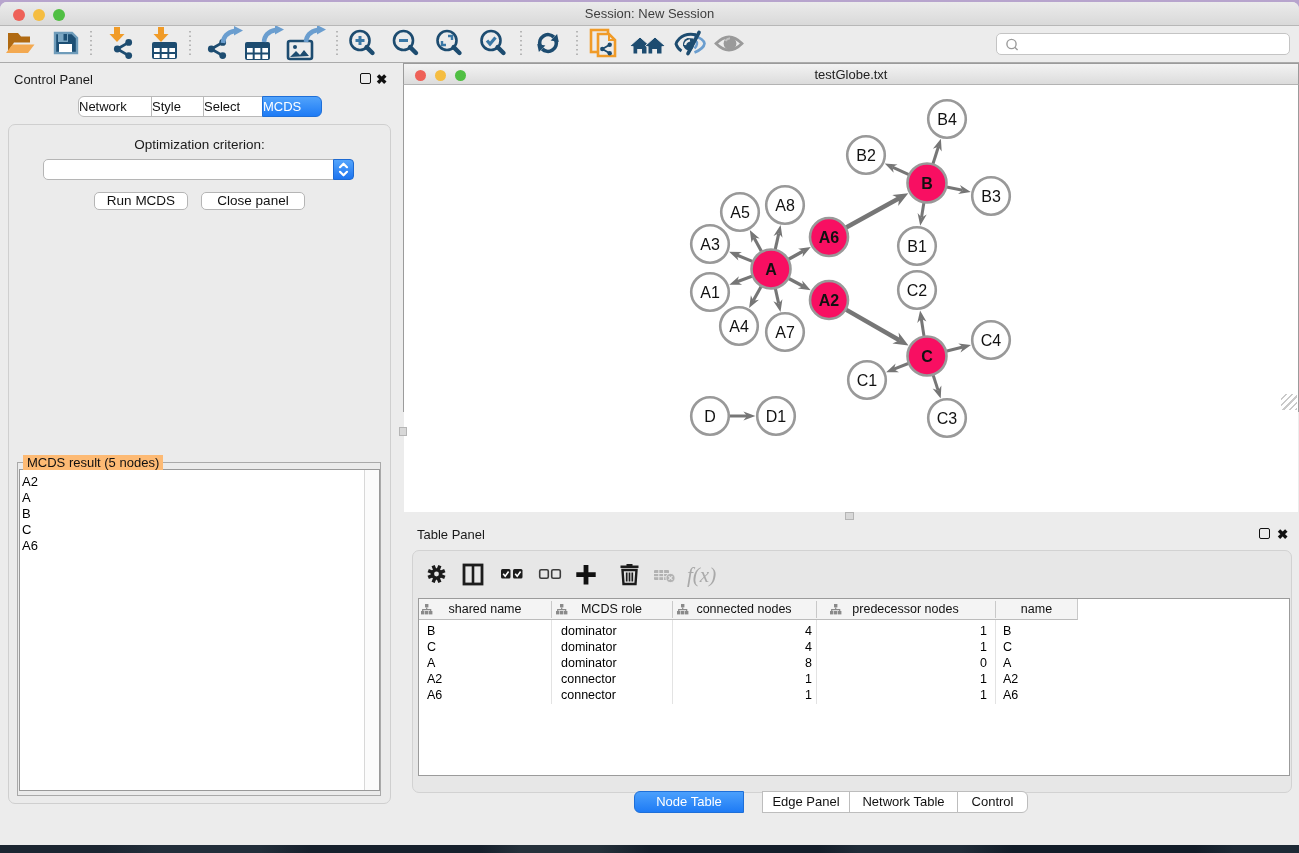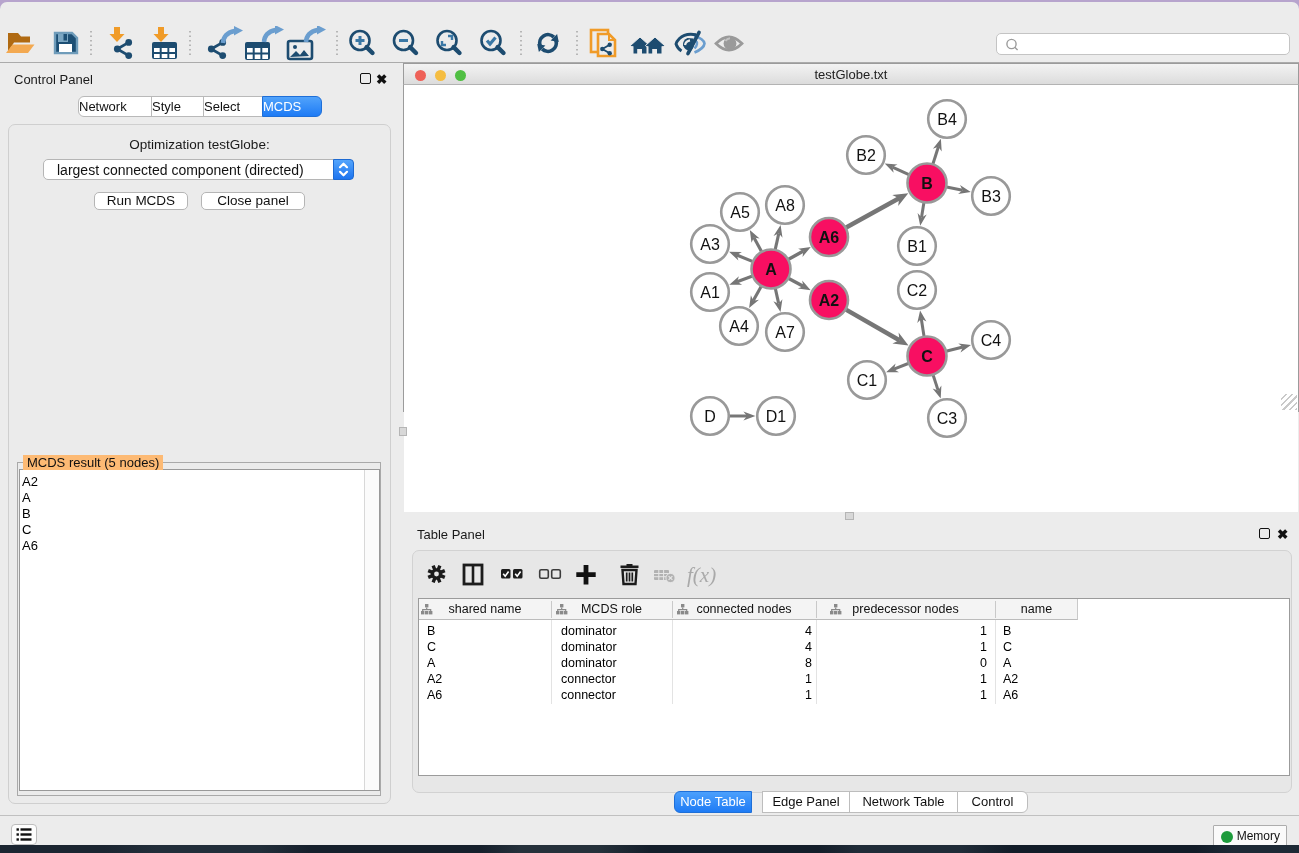--- a/index.html
+++ b/index.html
@@ -53,20 +53,26 @@
 #statusbar{position:absolute;left:0;top:813px;width:1299px;height:30px;background:#ececec;border-top:1px solid #c0c0c0}
 #listbtn{position:absolute;left:11px;top:8px;width:26px;height:21px;background:#fdfdfd;border:1px solid #bdbdbd;border-radius:4px}
 #membtn{position:absolute;right:12px;top:9px;width:74px;height:23px;background:#fafafa;border:1px solid #adadad;border-radius:1px;font-size:12px;line-height:21px;text-align:right;padding-right:6px;color:#111}
 #memdot{position:absolute;left:7px;top:5px;width:12px;height:12px;border-radius:50%;background:#1d9b3c}
 #deskbot{position:absolute;left:0;top:845px;width:1299px;height:8px;background:#16222e;overflow:hidden}
 #deskbot .tex{width:100%;height:100%;background:linear-gradient(90deg,#1b2531 0 8%,#222e3a 12% 20%,#16202c 24% 37%,#25313b 40% 46%,#141e2a 50% 63%,#202c38 66% 74%,#121c28 78% 92%,#1d2935 95% 100%)}
 </style>
 </head>
 <body>
 <div id="win">
+<div id="titlebar">
+ <div class="tl" style="left:13px;background:#ee6158"></div>
+ <div class="tl" style="left:33px;background:#f5bd41"></div>
+ <div class="tl" style="left:53px;background:#50bf43"></div>
+ <div id="title">Session: New Session</div>
+</div>
 <div id="toolbar">
       <svg width="1299" height="36" viewBox="0 26 1299 36" style="position:absolute;left:0;top:0">
         <path d="M8,52 V33 h10 l3,3.5 h9 v6 h-16 z" fill="#b06a12"></path>
         <path d="M12.5,44.5 h22 l-6.5,8.5 H6 z" fill="#f3a951"></path>
         <path d="M55,33 h17 l5,5 v15 h-22 z" fill="#1d4f74" stroke="#6f9cba" stroke-width="2.4"></path>
         <rect x="58" y="34" width="10" height="8" fill="#7ba6c2"></rect>
         <rect x="63.5" y="34" width="3.5" height="6.5" fill="#1d4f74"></rect>
         <rect x="59" y="44" width="13" height="8" fill="#fff"></rect>
         <line x1="91" y1="31" x2="91" y2="57" stroke="#9a9a9a" stroke-width="1.3" stroke-dasharray="1.5,3"></line>
         <line x1="190" y1="31" x2="190" y2="57" stroke="#9a9a9a" stroke-width="1.3" stroke-dasharray="1.5,3"></line>
@@ -157,23 +163,22 @@
 <div id="tbline" style="position:absolute;left:0;top:60px;width:1299px;height:1px;background:#ababab;z-index:5"></div>
 <div id="main">
  <div id="cphead">Control Panel</div>
  <div id="cpsq"></div>
       <div id="cpx">✖</div>
  <div class="tab" style="left:78px;width:74px;border-radius:6px 0 0 6px">Network</div>
  <div class="tab" style="left:151px;width:53px">Style</div>
  <div class="tab" style="left:203px;width:60px">Select</div>
  <div class="tab tabsel" style="left:262px;width:60px;border-radius:0 6px 6px 0">MCDS</div>
  <div id="cpanel"></div>
- <div id="optlabel">Optimization testGlobe:</div>
+ <div id="optlabel">Optimization criterion:</div>
  <div id="combo">
-        <span class="txt">largest connected component (directed)</span>
         <span class="step"></span>
         <svg width="15" height="17" viewBox="0 0 15 17">
           <path d="M4,6.2 L7.5,2.7 L11,6.2" stroke="#fff" stroke-width="2.2" fill="none" stroke-linecap="round" stroke-linejoin="round"></path>
           <path d="M4,10.8 L7.5,14.3 L11,10.8" stroke="#fff" stroke-width="2.2" fill="none" stroke-linecap="round" stroke-linejoin="round"></path>
         </svg>
       </div>
  <div class="btn" style="left:94px;width:94px">Run MCDS</div>
  <div class="btn" style="left:201px;width:104px">Close panel</div>
  <div id="fieldset">
    <div class="bord"></div>
@@ -378,36 +383,23 @@
             <div class="trow" style="left:468px;top:72px;width:100px;text-align:right">1</div>
             <div class="trow" style="left:584px;top:72px">A2</div>
             <div class="trow" style="left:8px;top:88px">A6</div>
             <div class="trow" style="left:142px;top:88px">connector</div>
             <div class="trow" style="left:293px;top:88px;width:100px;text-align:right">1</div>
             <div class="trow" style="left:468px;top:88px;width:100px;text-align:right">1</div>
             <div class="trow" style="left:584px;top:88px">A6</div>
           </div>
    </div>
  </div>
- <div class="btab btabsel" style="left:674px;width:78px;border-radius:6px 0 0 6px">Node Table</div>
+ <div class="btab btabsel" style="left:634px;width:110px;border-radius:6px 0 0 6px">Node Table</div>
  <div class="btab" style="left:762px;width:88px">Edge Panel</div>
  <div class="btab" style="left:849px;width:109px">Network Table</div>
  <div class="btab" style="left:957px;width:71px;border-radius:0 6px 6px 0">Control</div>
 </div>
 <div id="grip1"></div>
     <div id="grip2"></div>
-<div id="statusbar">
- <div id="listbtn">
-        <svg width="24" height="19" viewBox="0 0 24 19" style="position:absolute;left:0;top:0">
-          <rect x="4.5" y="3.3" width="2.4" height="2.4" fill="#111"></rect>
-          <rect x="8.5" y="3.3" width="11" height="2.4" fill="#111"></rect>
-          <rect x="4.5" y="8.3" width="2.4" height="2.4" fill="#111"></rect>
-          <rect x="8.5" y="8.3" width="11" height="2.4" fill="#111"></rect>
-          <rect x="4.5" y="13.3" width="2.4" height="2.4" fill="#111"></rect>
-          <rect x="8.5" y="13.3" width="11" height="2.4" fill="#111"></rect>
-        </svg>
-      </div>
- <div id="membtn"><span id="memdot"></span>Memory</div>
-</div>
 </div>
 <div id="deskbot">
     <div class="tex"></div>
   </div>
 
 </body></html>

